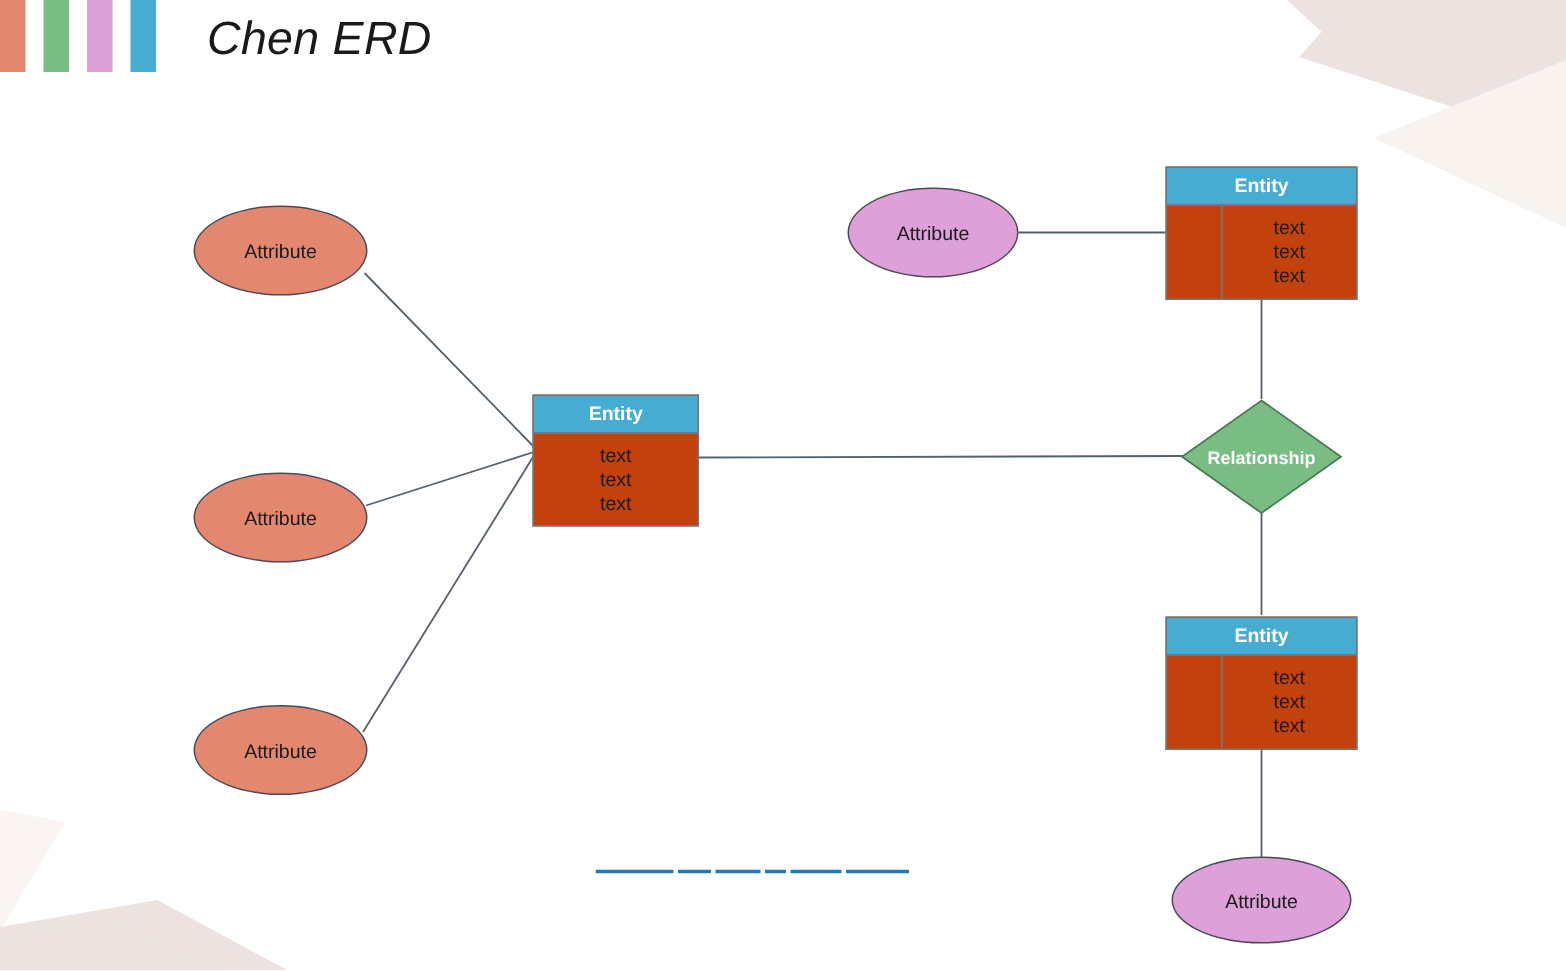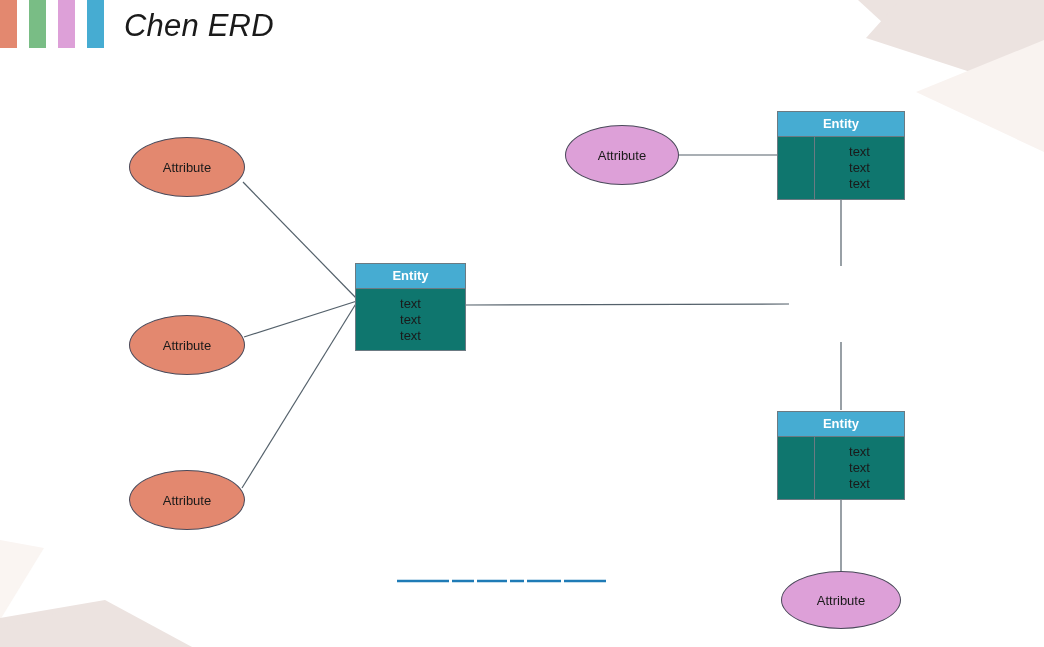--- a/index.html
+++ b/index.html
@@ -37,21 +37,21 @@
     width: 17px;
     height: 48px;
   }
   .hbar.b1 { background: #e3886f; }
   .hbar.b2 { background: #79bd85; }
   .hbar.b3 { background: #dda0d8; }
   .hbar.b4 { background: #46acd2; }
 
   .page-title {
     position: absolute;
-    left: 124px;
+    left: 138px;
     top: 8px;
     font-size: 31px;
     font-style: italic;
     color: #1a1a1a;
     letter-spacing: 0.2px;
     white-space: nowrap;
     z-index: 3;
   }
 
   
@@ -73,21 +73,21 @@
     border: 1.2px solid #4a4a5a;
     font-size: 13px;
     color: #1a1a1a;
     box-sizing: border-box;
   }
   .ellipse.salmon { background: #e3886f; }
   .ellipse.orchid { background: #dda0d8; }
 
   .entity {
     border: 1.2px solid #6b7a82;
-    background: #0f766e;
+    background: #c2410c;
     box-sizing: border-box;
     display: flex;
     flex-direction: column;
   }
   .entity-header {
     background: #46acd2;
     color: #ffffff;
     font-weight: bold;
     font-size: 13px;
     text-align: center;
@@ -229,18 +229,24 @@
     <div class="entity-body">
       <div class="entity-col-left"></div>
       <div class="entity-col-right">
         <div class="entity-row">text</div>
         <div class="entity-row">text</div>
         <div class="entity-row">text</div>
       </div>
     </div>
   </div>
 
+  <div class="diamond" style="left:787px; top:266px; width:108px; height:77px;">
+    <svg width="108" height="77" viewBox="0 0 108 77">
+      <polygon points="54,1 107,38.5 54,76 1,38.5" fill="#79bd85" stroke="#4a7a55" stroke-width="1.2"></polygon>
+    </svg>
+    <div class="diamond-label">Relationship</div>
+  </div>
 
   <svg class="blue-rule" style="left:397px; top:578px;" width="228" height="6" viewBox="0 0 228 6">
     <line x1="0" y1="3" x2="228" y2="3" stroke="#1f7bb6" stroke-width="2.4" stroke-dasharray="52 3 22 3 30 3 14 3 34 3 42"></line>
   </svg>
 
 </div>
 
 </body></html>

